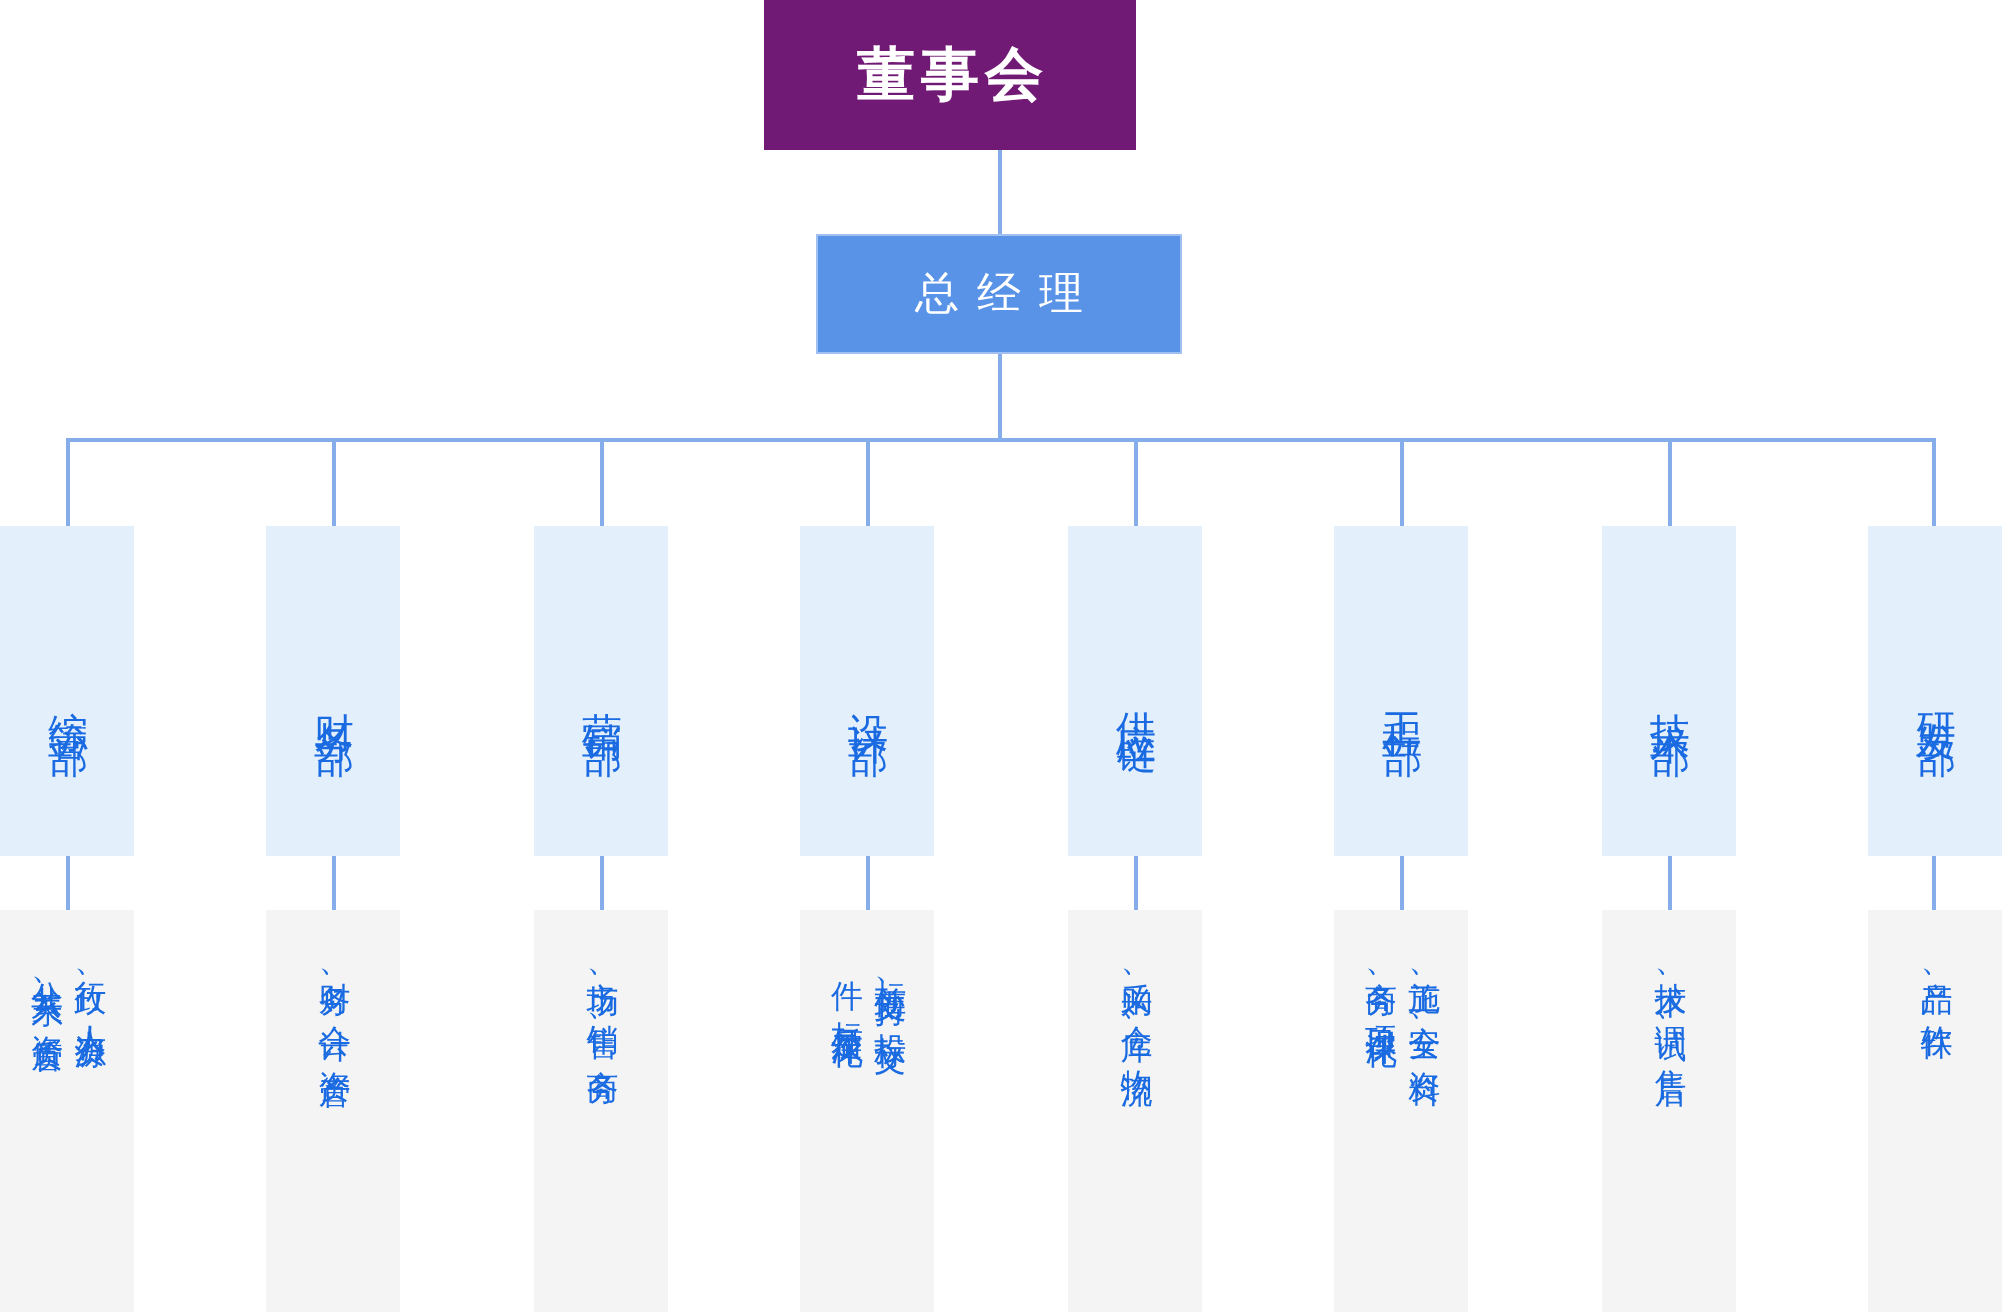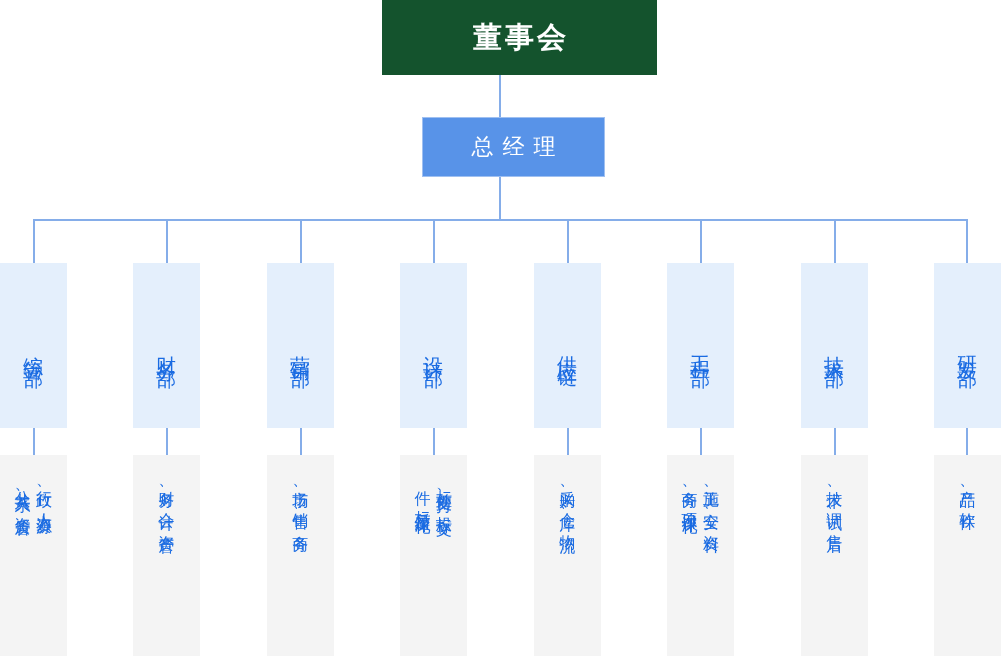--- a/index.html
+++ b/index.html
@@ -14,36 +14,36 @@
     overflow: hidden;
   }
 
   
   .vline { position: absolute; width: 2px; background: #85ade9; }
   .hline { position: absolute; height: 2px; background: #85ade9; }
 
   
   .board-box {
     position: absolute;
-    left: 382px; top: 0; width: 275px; height: 75px;
-    background: #14532d;
+    left: 382px; top: 0; width: 186px; height: 75px;
+    background: #701a75;
     display: flex; align-items: center; justify-content: center;
   }
   .board-box .label {
     color: #ffffff; font-size: 29px; font-weight: 700;
     letter-spacing: 3px; padding-left: 3px;
   }
 
   
   .gm-box {
     position: absolute;
     left: 408px; top: 117px; width: 183px; height: 60px;
     background: #5893e8;
     border: 1px solid #9fc0f1;
-    display: flex; align-items: center; justify-content: center; margin-left: 14px;
+    display: flex; align-items: center; justify-content: center;
   }
   .gm-box .label {
     color: #ffffff; font-size: 22px; font-weight: 400;
     letter-spacing: 9px; padding-left: 9px;
   }
 
   
   .dept-box {
     position: absolute;
     top: 263px; width: 67px; height: 165px;

